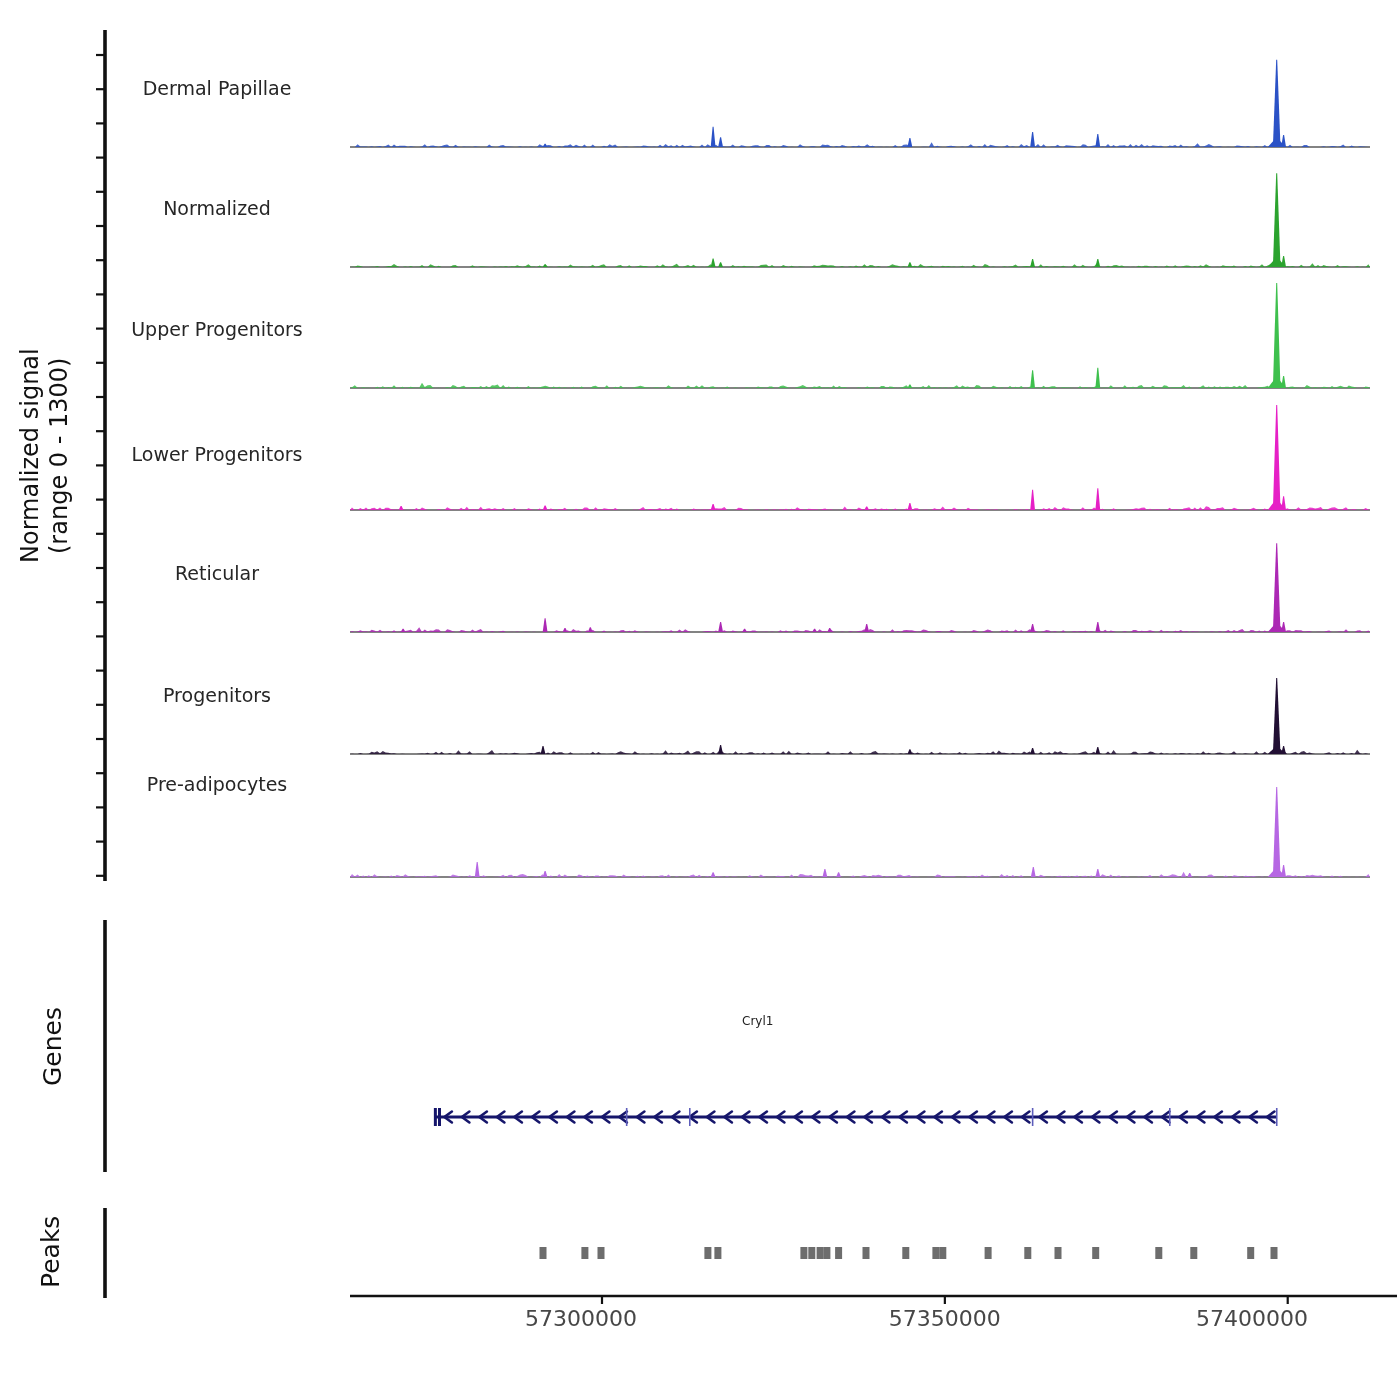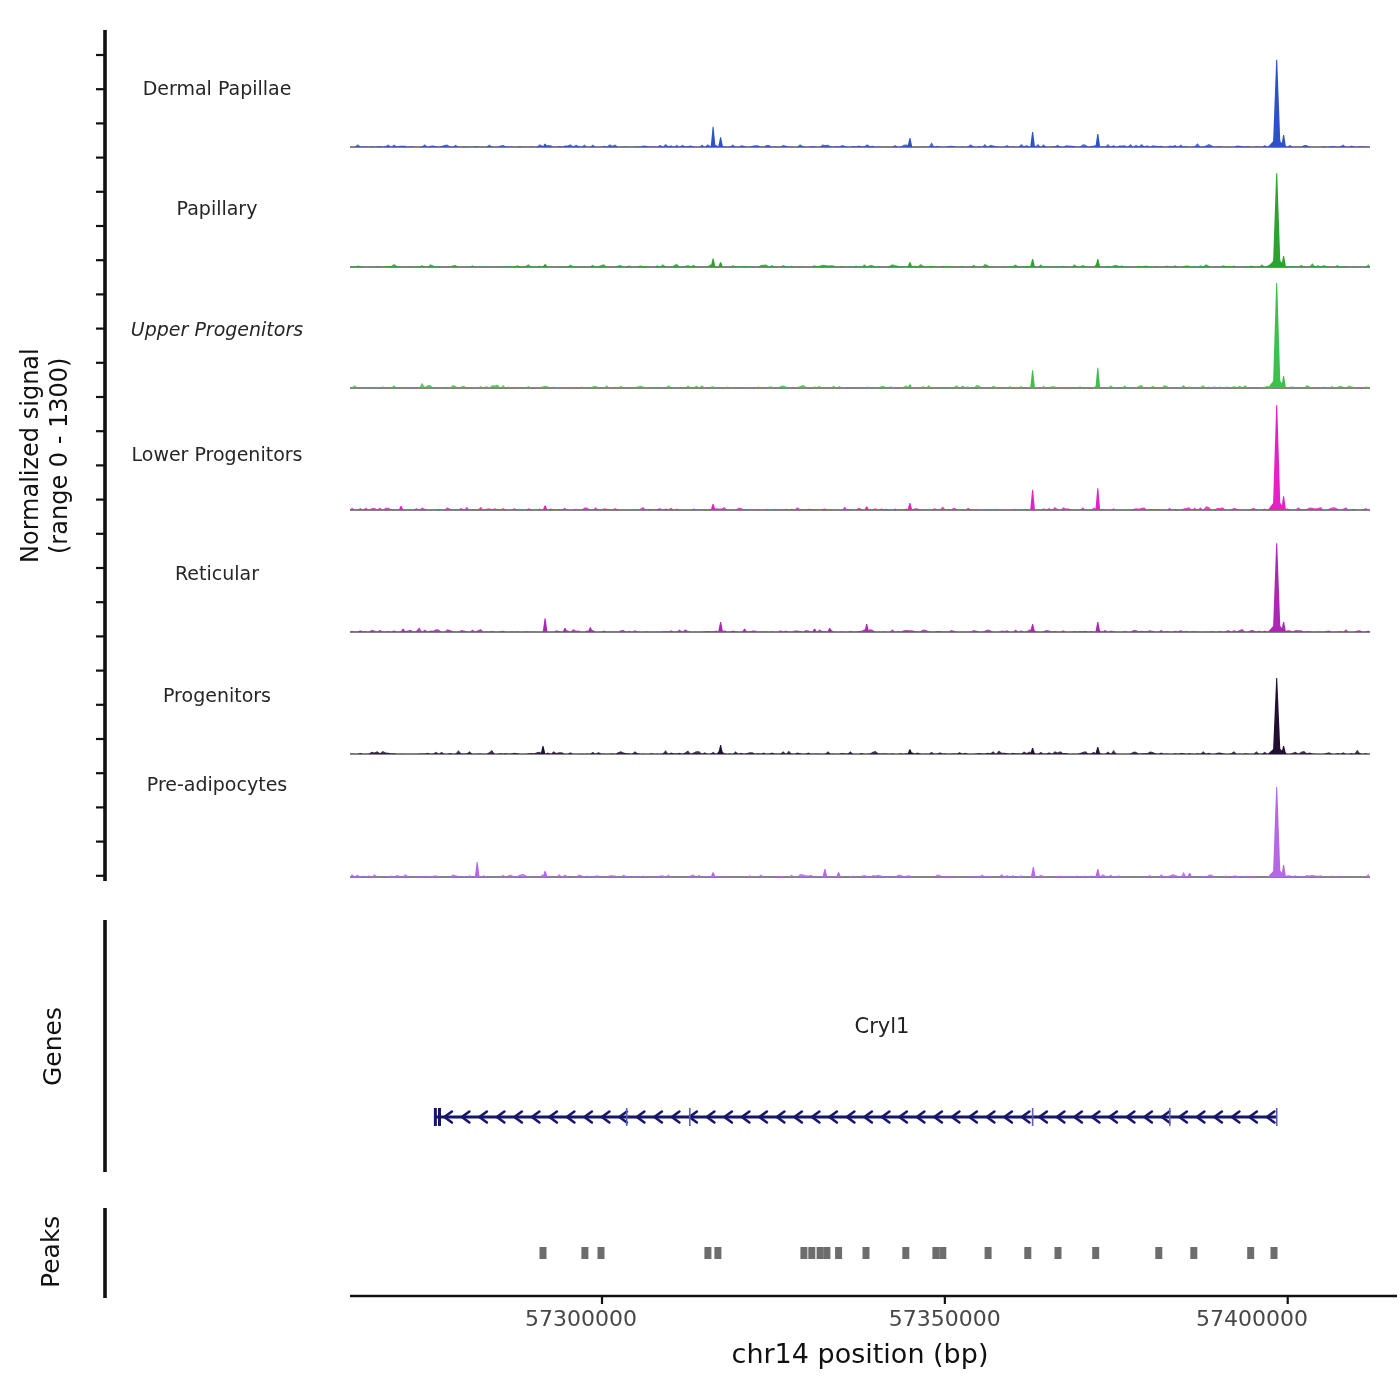--- a/index.html
+++ b/index.html
@@ -6,21 +6,21 @@
   .figure{position:relative;width:1400px;height:1400px;background:#ffffff;
           font-family:"DejaVu Sans","Liberation Sans",sans-serif;color:#1c1c1c;overflow:hidden;}
   .figure svg{position:absolute;left:0;top:0;}
   .lbl{position:absolute;white-space:nowrap;}
   .track-label{font-size:19px;color:#262626;text-align:center;width:250px;left:92px;}
   .vlabel{position:absolute;writing-mode:vertical-rl;transform:rotate(180deg);
           text-align:center;color:#111;}
   .ylab{left:16px;top:278px;height:356px;font-size:24px;line-height:1.2;}
   .geneslab{left:38px;top:980px;height:132px;font-size:25px;}
   .peakslab{left:36px;top:1196px;height:112px;font-size:25px;}
-  .gene-name{font-size:21px;color:#222;text-align:center;width:140px;left:812px;top:1014px;}
+  .gene-name{font-size:12px;color:#222;text-align:left;width:140px;left:742px;top:1014px;}
   .xtick-label{font-size:22px;color:#474747;text-align:center;width:180px;top:1306px;}
   .xtitle{font-size:27px;color:#111;text-align:center;width:640px;left:540px;top:1338px;}
 </style>
 </head>
 <body>
 
 <div class="figure">
   <svg id="canvas" width="1400" height="1400">
       <g>
         <line x1="105" y1="30" x2="105" y2="881" stroke="#111" stroke-width="3.6"></line>
@@ -237,34 +237,33 @@
       </g>
     </svg>
 
   <div class="lbl vlabel ylab">
     <div>Normalized signal</div>
     <div>(range 0 - 1300)</div>
   </div>
 
   <div id="track-labels">
       <div class="lbl track-label" style="top: 77px;">Dermal Papillae</div>
-      <div class="lbl track-label" style="top: 197px;">Papillary</div>
-      <div class="lbl track-label" style="top: 318px; font-style: italic;">Upper Progenitors</div>
+      <div class="lbl track-label" style="top: 197px;">Normalized</div>
+      <div class="lbl track-label" style="top: 318px;">Upper Progenitors</div>
       <div class="lbl track-label" style="top: 443px;">Lower Progenitors</div>
       <div class="lbl track-label" style="top: 562px;">Reticular</div>
       <div class="lbl track-label" style="top: 684px;">Progenitors</div>
       <div class="lbl track-label" style="top: 773px;">Pre-adipocytes</div>
     </div>
 
   <div class="lbl vlabel geneslab">Genes</div>
 
   <div class="lbl gene-name">Cryl1</div>
 
   <div class="lbl vlabel peakslab">Peaks</div>
 
   <div id="xtick-labels">
       <div class="lbl xtick-label" style="left: 491px;">57300000</div>
       <div class="lbl xtick-label" style="left: 854.857px;">57350000</div>
       <div class="lbl xtick-label" style="left: 1162px;">57400000</div>
     </div>
 
-  <div class="lbl xtitle">chr14 position (bp)</div>
 </div>
 
 </body></html>

